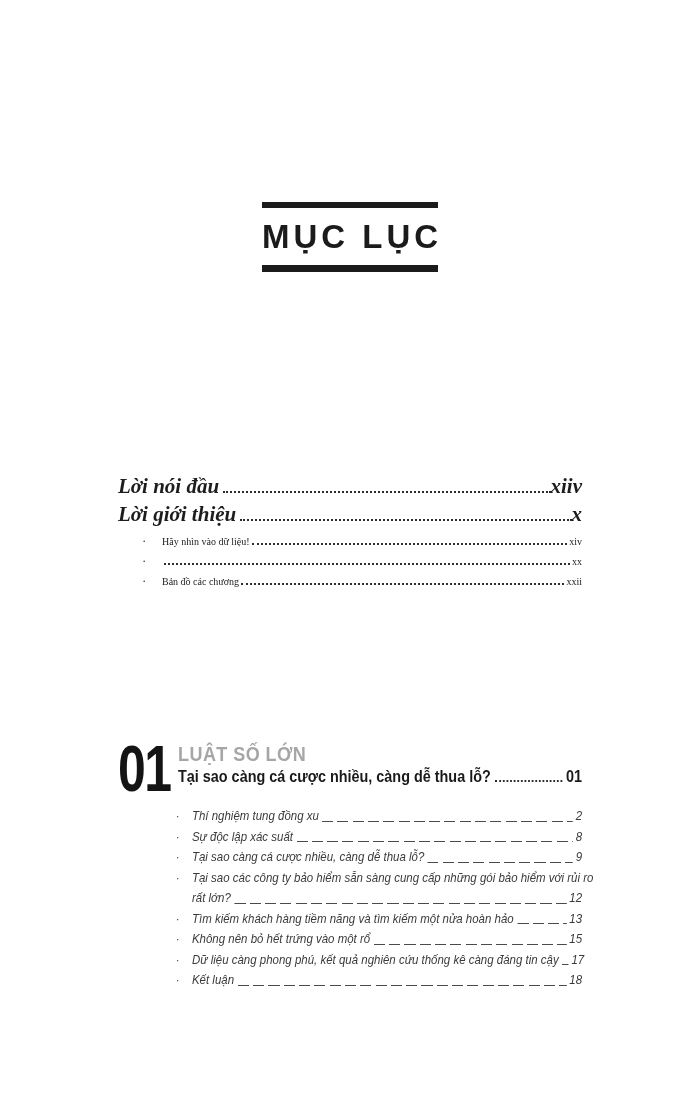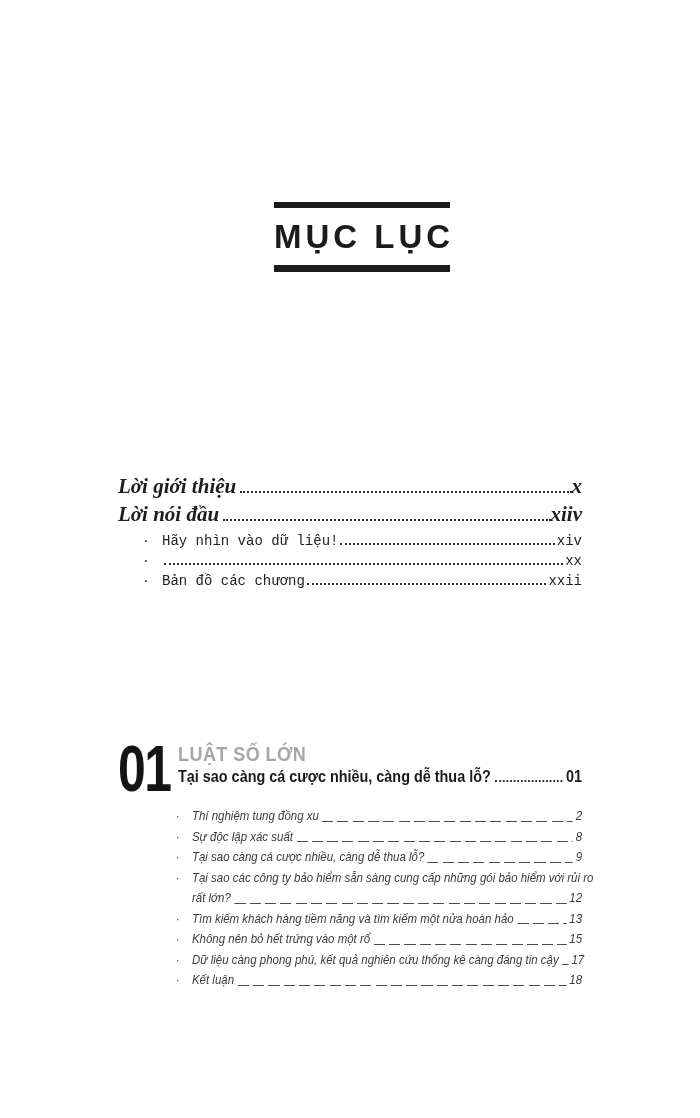--- a/index.html
+++ b/index.html
@@ -7,21 +7,21 @@
   .page {
     position:relative;
     width:700px; height:1118px;
     background:#ffffff;
     font-family:"Liberation Serif","DejaVu Serif",serif;
     color:#1d1d1d;
     overflow:hidden;
   }
 
   
-  .title-block { position:absolute; left:262px; top:202px; width:176px; text-align:center;margin-left:12px; }
+  .title-block { position:absolute; left:262px; top:202px; width:176px; text-align:center; }
   .title-bar { height:6px; background:#1b1b1b; }
   .title-bar.bottom { height:7px; }
   .title-text {
     font-family:"Liberation Sans","DejaVu Sans",sans-serif;
     font-weight:700; font-size:33px; line-height:38px;
     letter-spacing:4px; white-space:nowrap;
     margin:10px 0 9px; color:#1b1b1b;
   }
 
   
@@ -30,21 +30,21 @@
     display:flex; align-items:baseline;
     font-style:italic; font-weight:700; font-size:21px; height:28px;
     color:#1d1d1d;
   }
   .front-entry .leader { flex:1; border-bottom:2px dotted #2b2b2b; margin:0 0 5px 4px; min-width:10px; }
   .front-entry .pagenum { font-style:italic; }
 
   .front-items { margin-top:3px; }
   .front-item {
     display:flex; align-items:baseline;
-    font-size:14px; height:20px; color:#222;font-family:Liberation Mono, monospace;
+    font-size:10px; height:20px; color:#222;
   }
   .front-item .bullet { width:20px; margin-left:24px; font-size:13px; color:#333; }
   .front-item .bullet::before { content:"\00B7"; }
   .front-item .leader { flex:1; border-bottom:2px dotted #2f2f2f; margin:0 2px 3px 2px; min-width:10px; }
 
   
   .chapter { position:absolute; left:118px; top:717px; width:600px; font-family:"Liberation Sans","DejaVu Sans",sans-serif; }
   .chapter-head { display:flex; align-items:flex-start; width:464px;margin-top:24px; }
   .chapter-number {
     font-weight:700; font-size:64px; line-height:56px; letter-spacing:-2px;
@@ -87,29 +87,29 @@
   <div class="title-block">
     <div class="title-bar top"></div>
     <div class="title-text">MỤC LỤC</div>
     <div class="title-bar bottom"></div>
   </div>
 
   <div class="front">
     <div>
 
         <div class="front-entry">
+          <span class="entry-label">Lời nói đầu</span>
+          <span class="leader"></span>
+          <span class="pagenum">xiiv</span>
+        </div>
+
+        <div class="front-entry">
           <span class="entry-label">Lời giới thiệu</span>
           <span class="leader"></span>
           <span class="pagenum">x</span>
-        </div>
-
-        <div class="front-entry">
-          <span class="entry-label">Lời nói đầu</span>
-          <span class="leader"></span>
-          <span class="pagenum">xiiv</span>
         </div>
       </div>
     <div class="front-items">
 
         <div class="front-item">
           <span class="bullet"></span>
           <span class="label">Hãy nhìn vào dữ liệu!</span>
           <span class="leader"></span>
           <span class="pagenum">xiv</span>
         </div>

